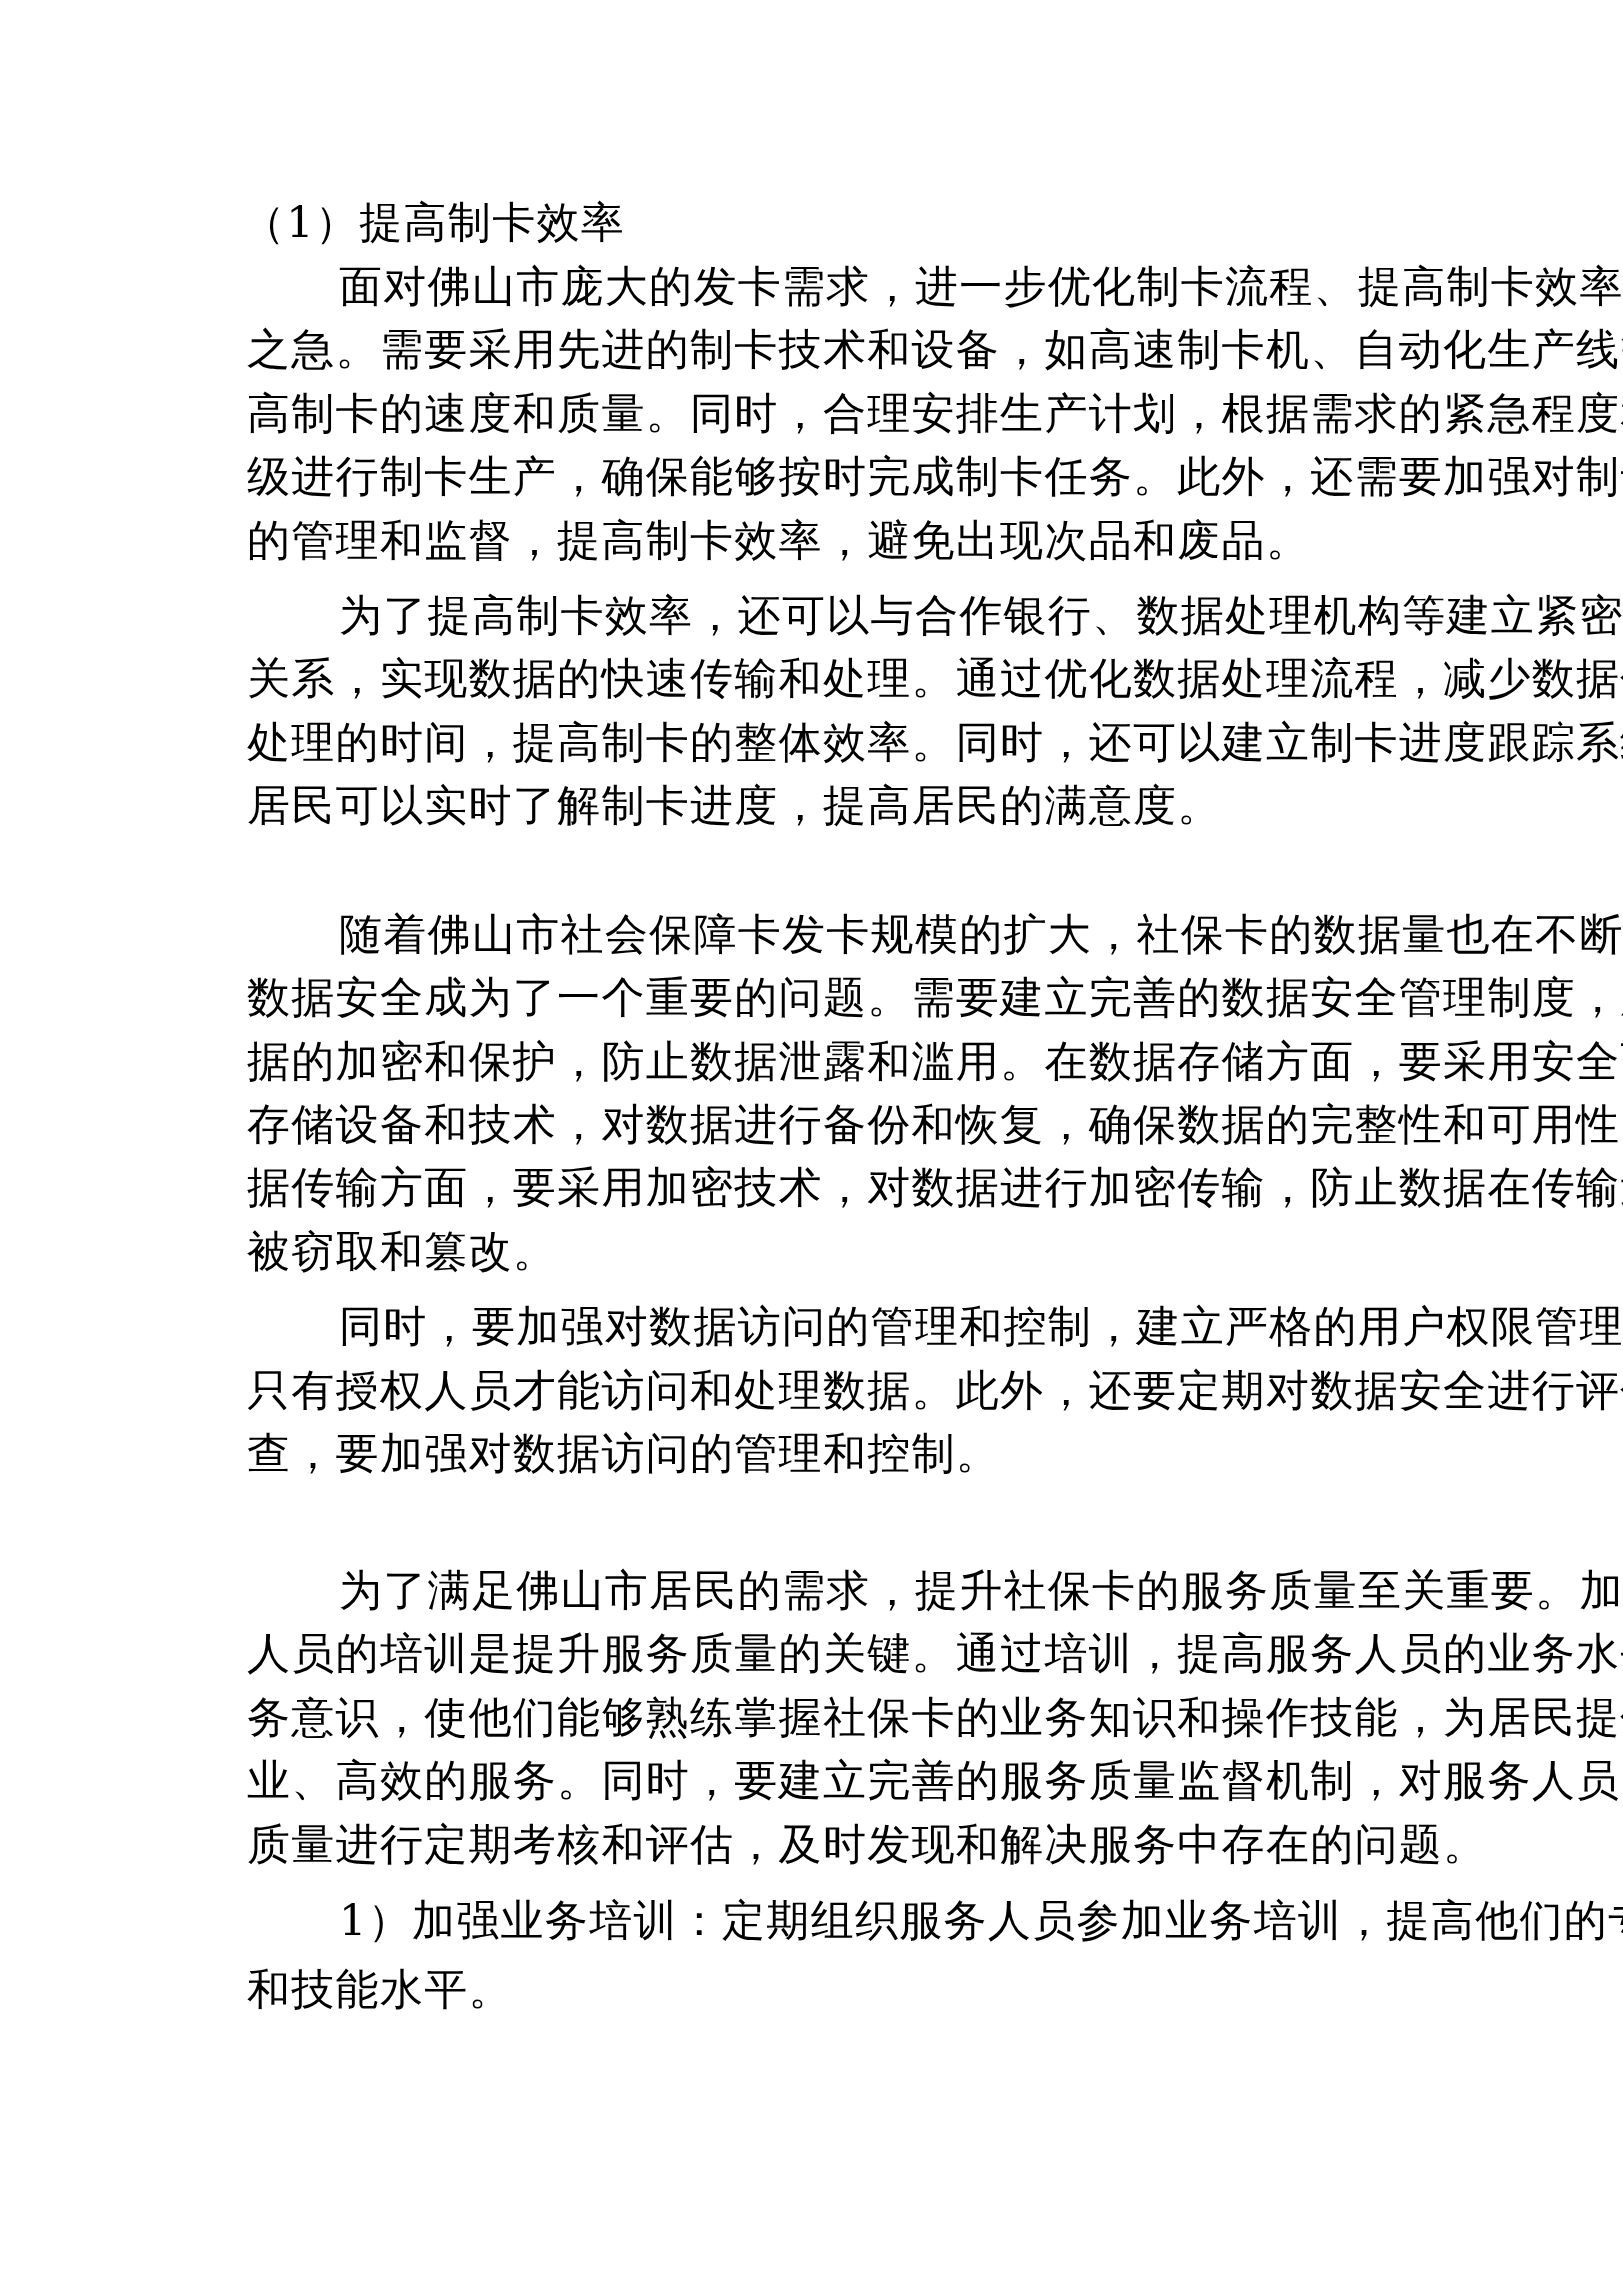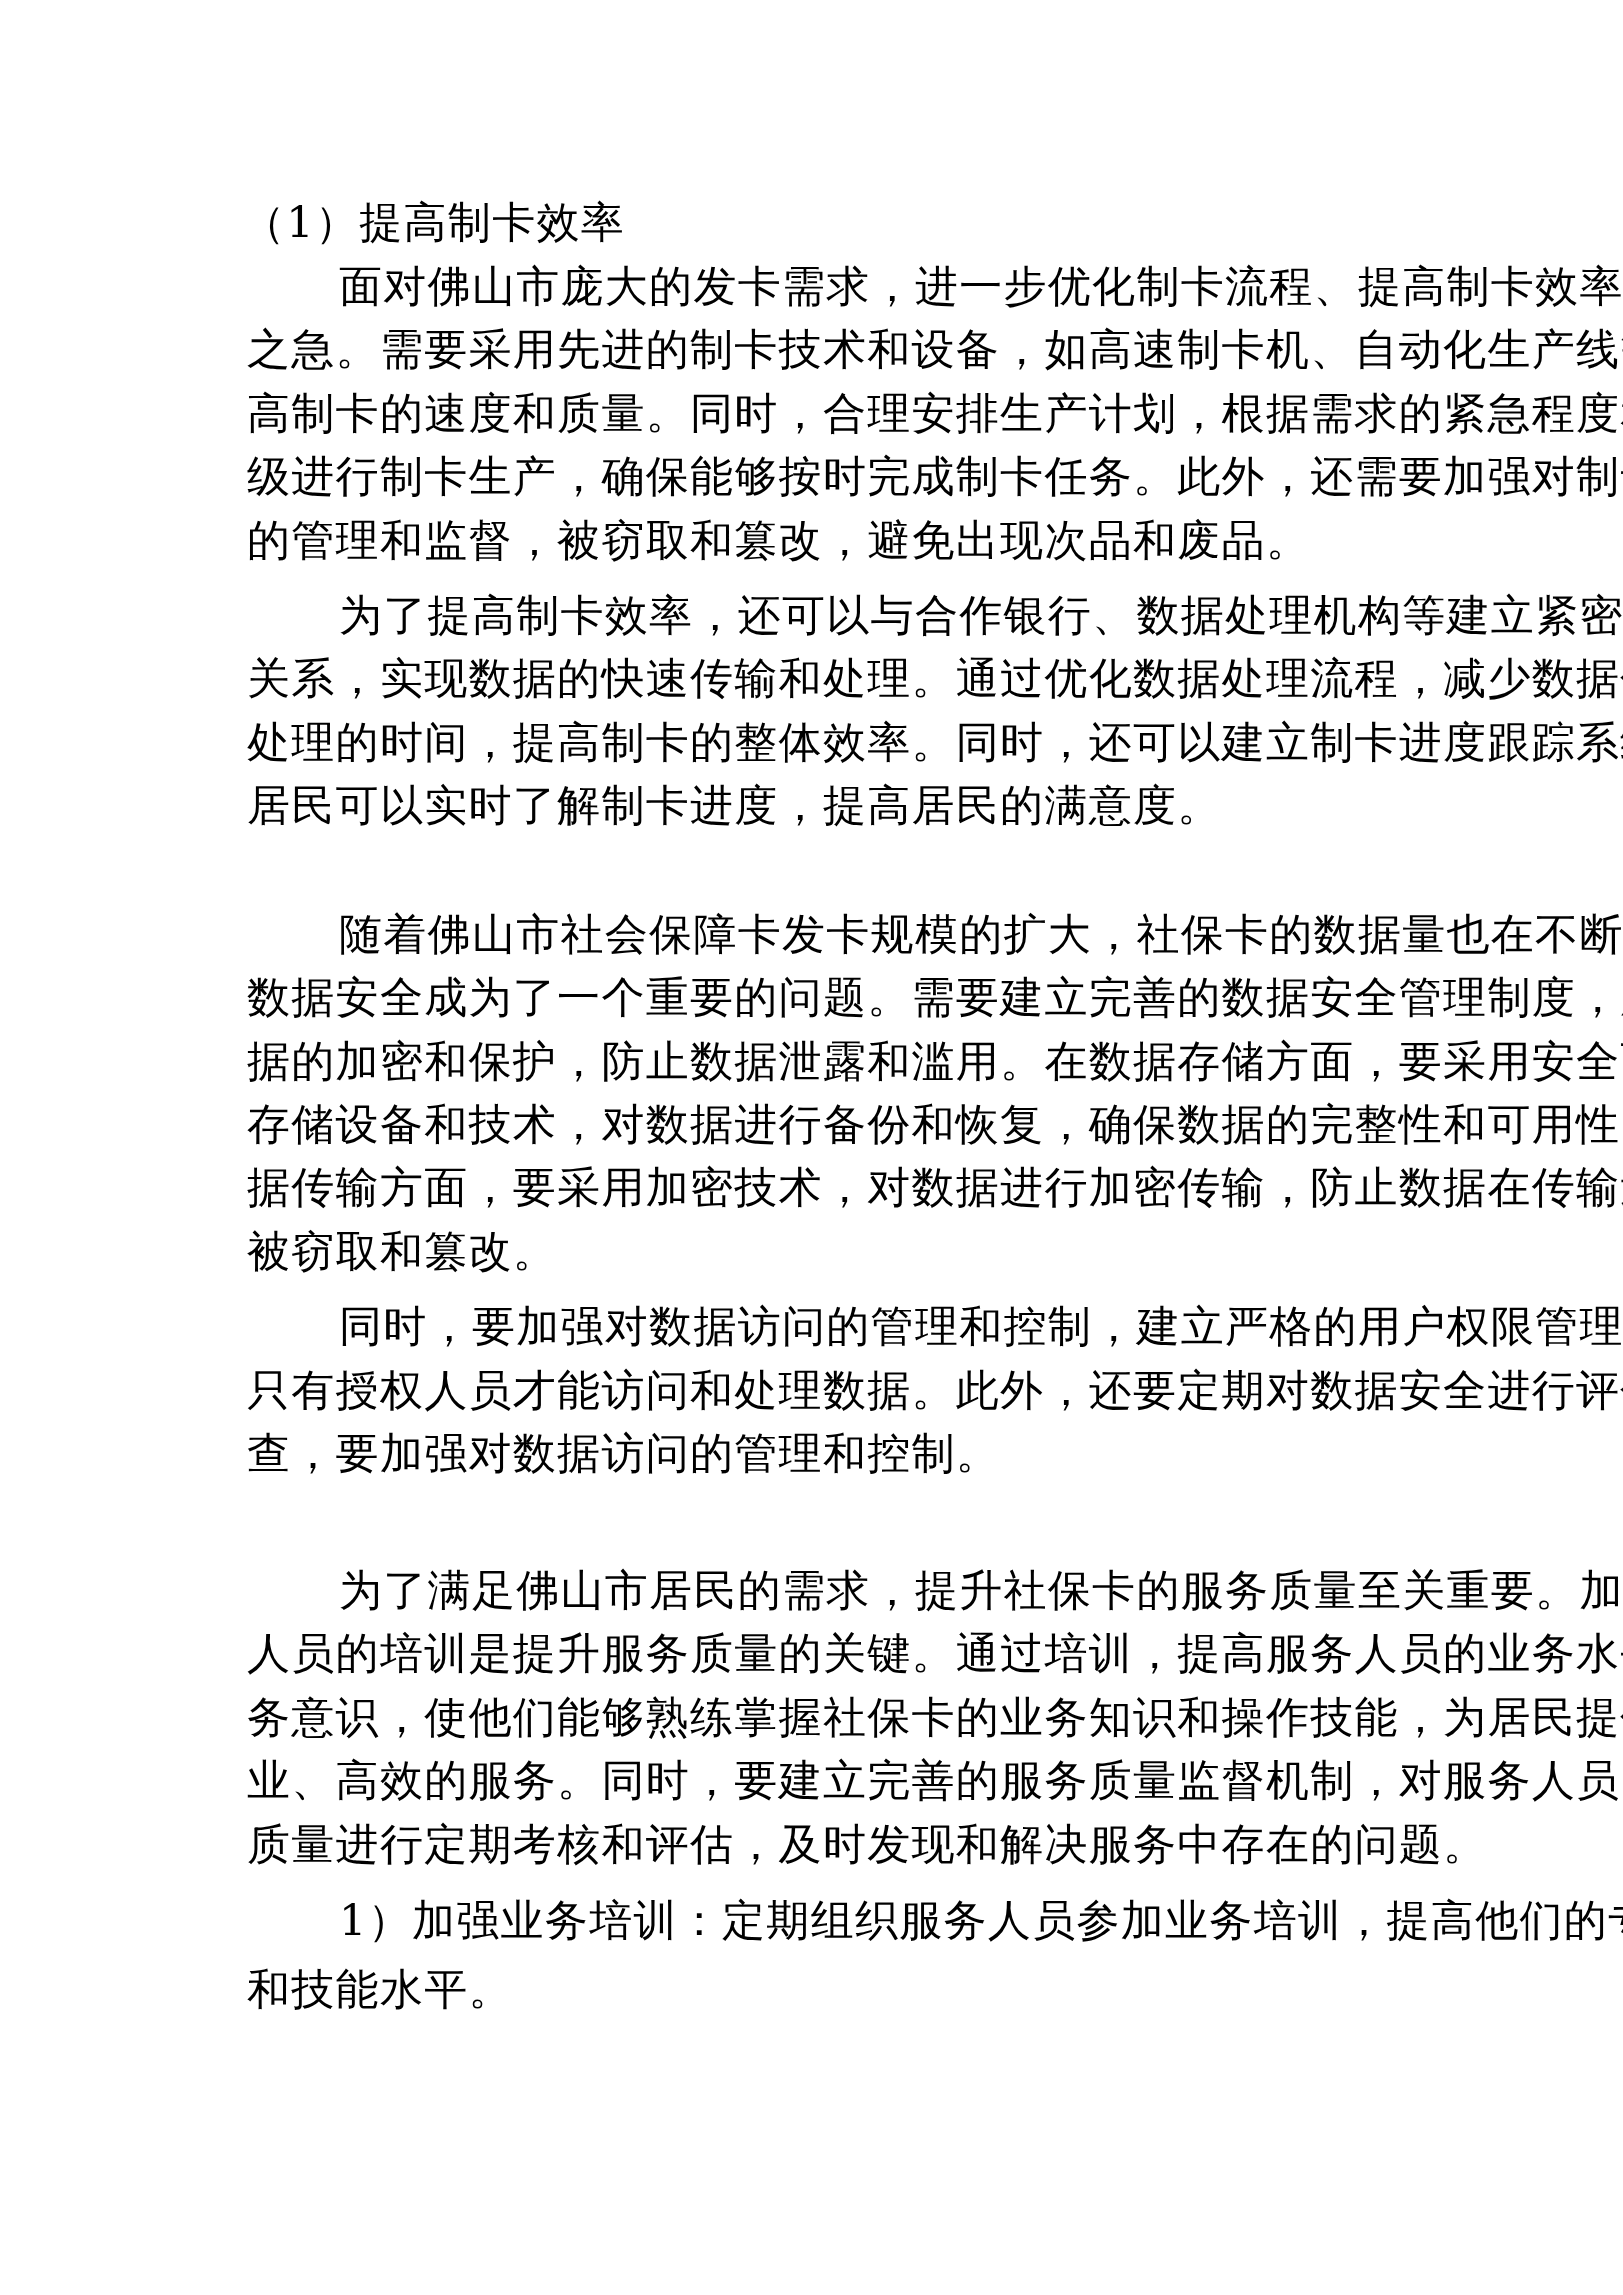--- a/index.html
+++ b/index.html
@@ -28,21 +28,21 @@
 
 <div class="page">
 
   <div class="line heading" style="top:196px">（1）提高制卡效率</div>
 
   <div>
     <div class="line indent" style="top:260px">面对佛山市庞大的发卡需求，进一步优化制卡流程、提高制卡效率是当务</div>
     <div class="line" style="top:323px">之急。需要采用先进的制卡技术和设备，如高速制卡机、自动化生产线等，提</div>
     <div class="line" style="top:387px">高制卡的速度和质量。同时，合理安排生产计划，根据需求的紧急程度和优先</div>
     <div class="line" style="top:450px">级进行制卡生产，确保能够按时完成制卡任务。此外，还需要加强对制卡过程</div>
-    <div class="line" style="top:514px">的管理和监督，被窃取和篡改，避免出现次品和废品。</div>
+    <div class="line" style="top:514px">的管理和监督，提高制卡效率，避免出现次品和废品。</div>
   </div>
 
   <div>
     <div class="line indent" style="top:589px">为了提高制卡效率，还可以与合作银行、数据处理机构等建立紧密的合作</div>
     <div class="line" style="top:652px">关系，实现数据的快速传输和处理。通过优化数据处理流程，减少数据传输和</div>
     <div class="line" style="top:716px">处理的时间，提高制卡的整体效率。同时，还可以建立制卡进度跟踪系统，让</div>
     <div class="line" style="top:779px">居民可以实时了解制卡进度，提高居民的满意度。</div>
   </div>
 
 

